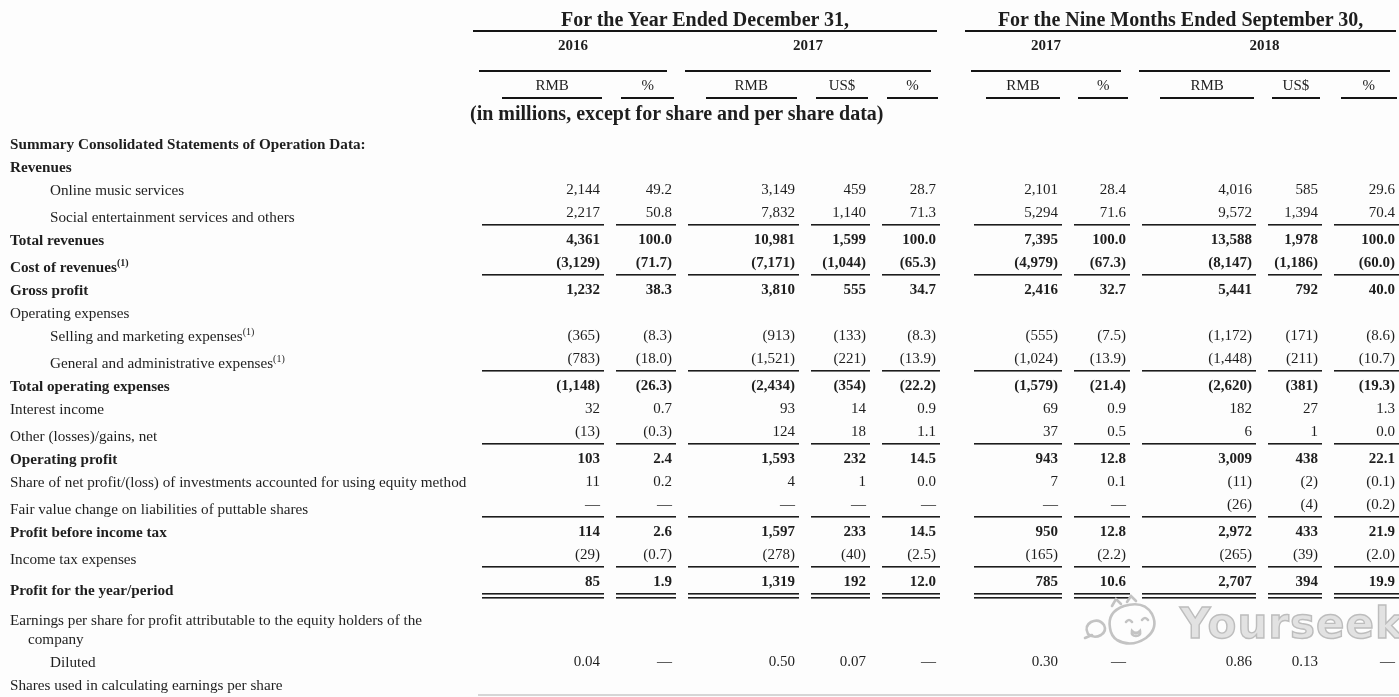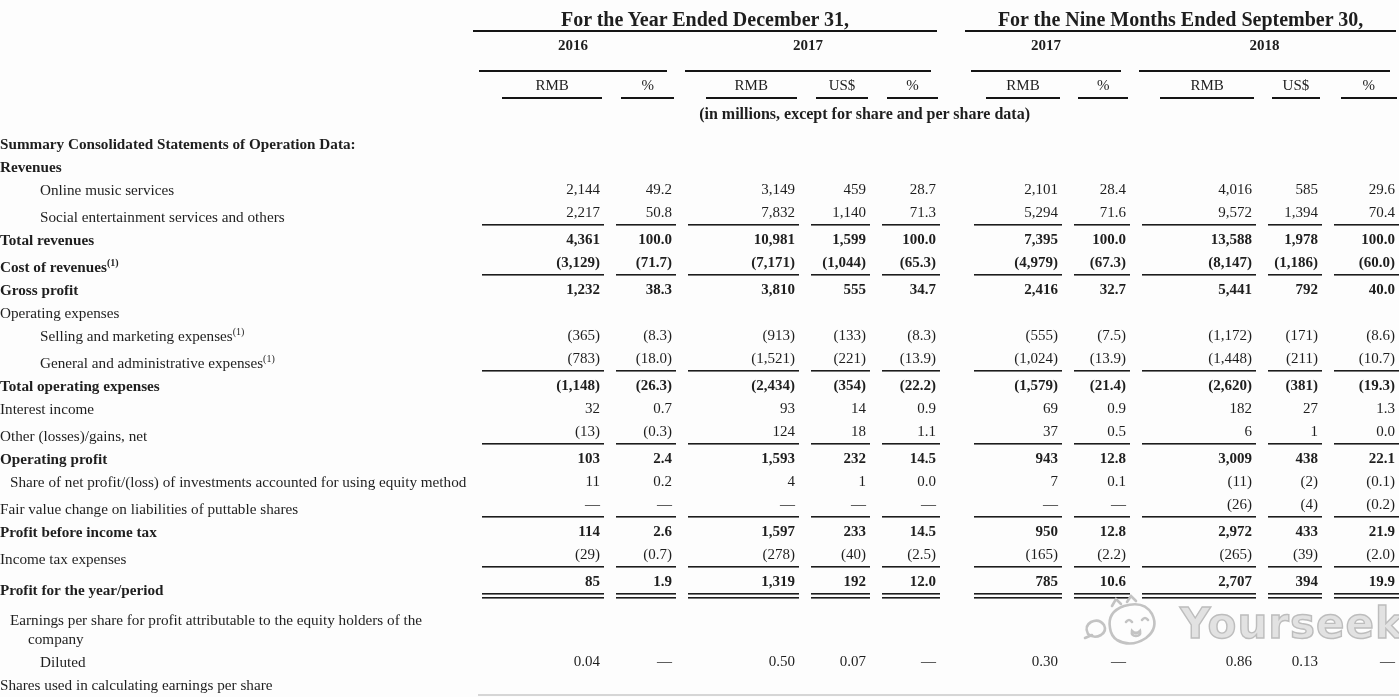--- a/index.html
+++ b/index.html
@@ -8,24 +8,24 @@
     position:relative; width:1399px; height:697px;
     background:#fdfdfd; overflow:hidden;
   }
   table.fin { border-collapse:collapse; table-layout:fixed; width:1399px; margin-top:8px; }
   th, td { padding:2px 0; font-size:15px; line-height:19px; vertical-align:bottom; font-weight:normal; }
   thead th { vertical-align:bottom; }
   
   .grp  { font-weight:bold; text-align:center; font-size:20px; border-bottom:2.4px solid #151515; padding-bottom:1px; margin:0 3px; }
   .yr   { font-weight:bold; text-align:center; font-size:15px; border-bottom:2.4px solid #151515; padding-bottom:15px; margin:0 9px; }
   .ch   { font-weight:normal; text-align:center; font-size:15px; border-bottom:2.4px solid #151515; padding-bottom:2px; margin-left:24%; margin-right:2px; }
-  .units{ text-align:center; font-weight:bold; font-size:16px; padding-right:140px; padding-top:3px; }
+  .units{ text-align:left; font-weight:bold; font-size:20px; padding-right:140px; padding-top:3px; }
   
-  td.lab { text-align:left; padding-left:0; font-size:15.2px; }
-  td.lab.in { padding-left:40px; }
+  td.lab { text-align:left; padding-left:10px; font-size:15.2px; }
+  td.lab.in { padding-left:50px; }
   td.lab.hang { padding-left:28px; text-indent:-18px; }
   td.v  { text-align:right; padding-right:4px; }
   .b    { font-weight:bold; }
   tr.sp td { padding-top:9px; }
   td.gapc { padding:0; }
   
   td.v.u {
     background-image:linear-gradient(#1c1c1c,#1c1c1c);
     background-repeat:no-repeat;
     background-position:right 0 bottom 2px;

